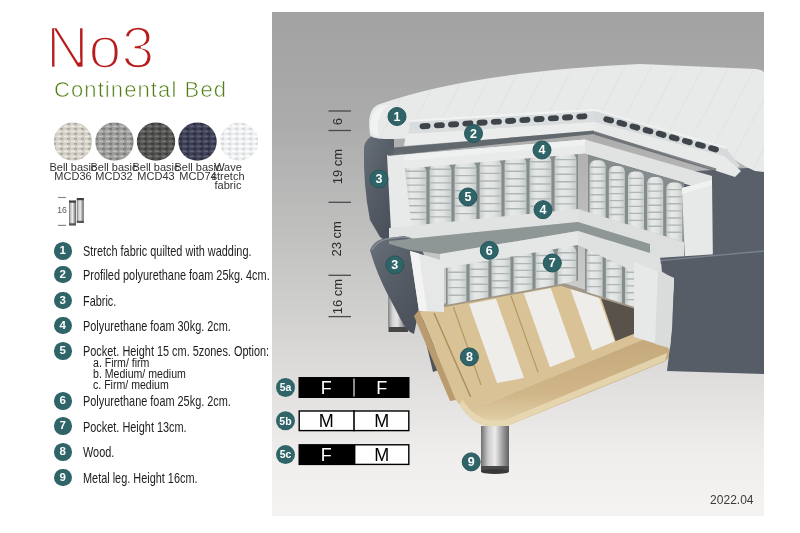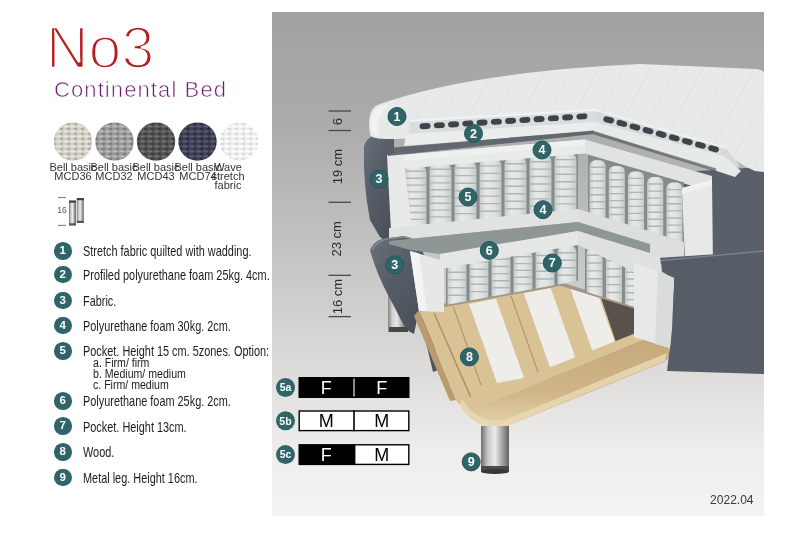--- a/index.html
+++ b/index.html
@@ -1,18 +1,18 @@
 <!DOCTYPE html>
 <html><head>
 <meta charset="utf-8">
 <style>
 * { margin:0; padding:0; box-sizing:border-box; }
 body { width:800px; height:533px; background:#fff; font-family:"Liberation Sans", sans-serif; position:relative; overflow:hidden; }
 .title { position:absolute; left:46px; top:14px; font-size:59px; color:#b91c1c; -webkit-text-stroke:2.4px #fff; }
-.subtitle { position:absolute; left:54px; top:76.6px; font-size:22px; color:#701a75; letter-spacing:1.1px; -webkit-text-stroke:0.6px #fff; }
+.subtitle { position:absolute; left:54px; top:76.6px; font-size:22px; color:#4d7c0f; letter-spacing:1.1px; -webkit-text-stroke:0.6px #fff; }
 .sl { position:absolute; top:163px; width:60px; text-align:center; font-size:11px; line-height:9.2px; color:#333; }
 .lc { position:absolute; left:54px; width:17.6px; height:17.6px; border-radius:50%; background:#2f6468; color:#fff; font-size:11.5px; font-weight:bold; text-align:center; line-height:17.6px; }
 .lt { position:absolute; left:82.5px; font-size:13.9px; color:#1c1c1c; white-space:nowrap; transform:scaleX(0.785); transform-origin:left top; }
 .ls { position:absolute; left:93px; font-size:12.3px; color:#1c1c1c; line-height:11.4px; transform:scaleX(0.86); transform-origin:left top; }
 </style>
 </head>
 <body>
 
 <div class="title">No3</div>
 

